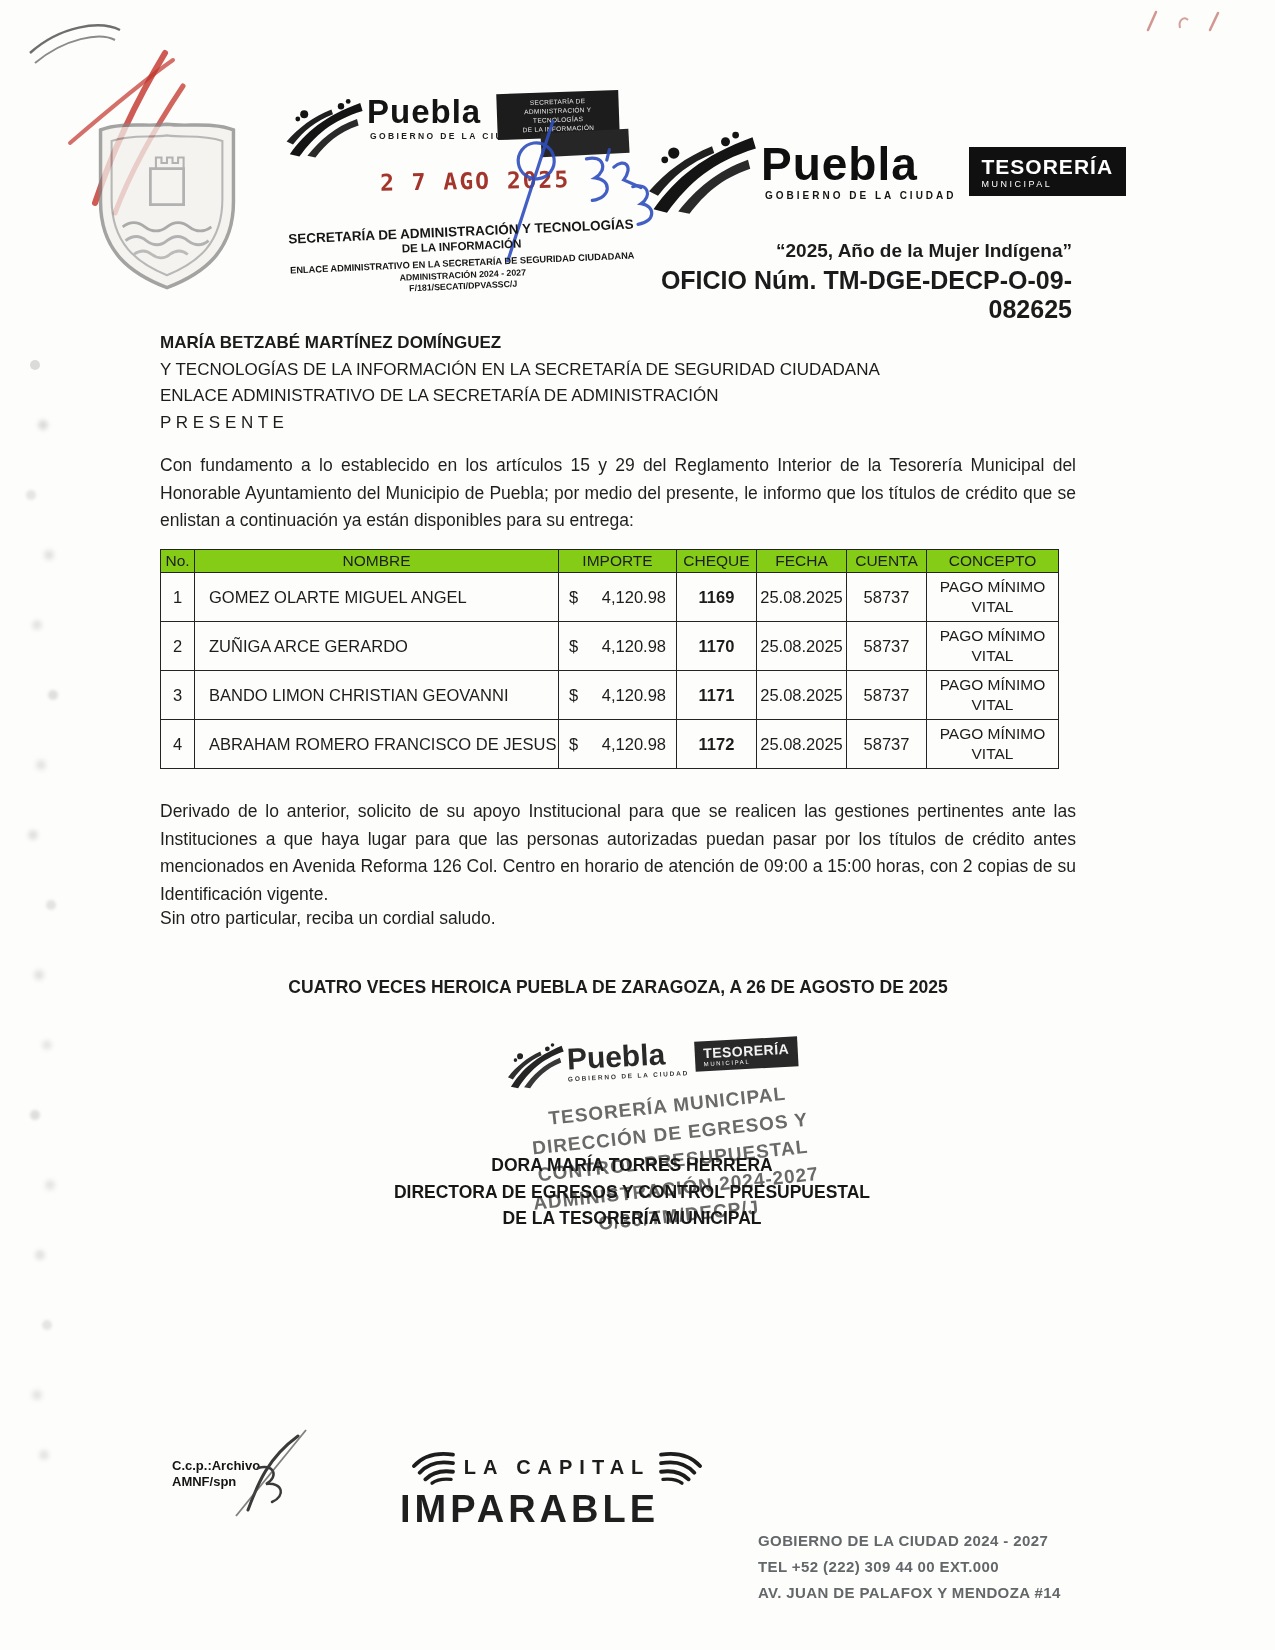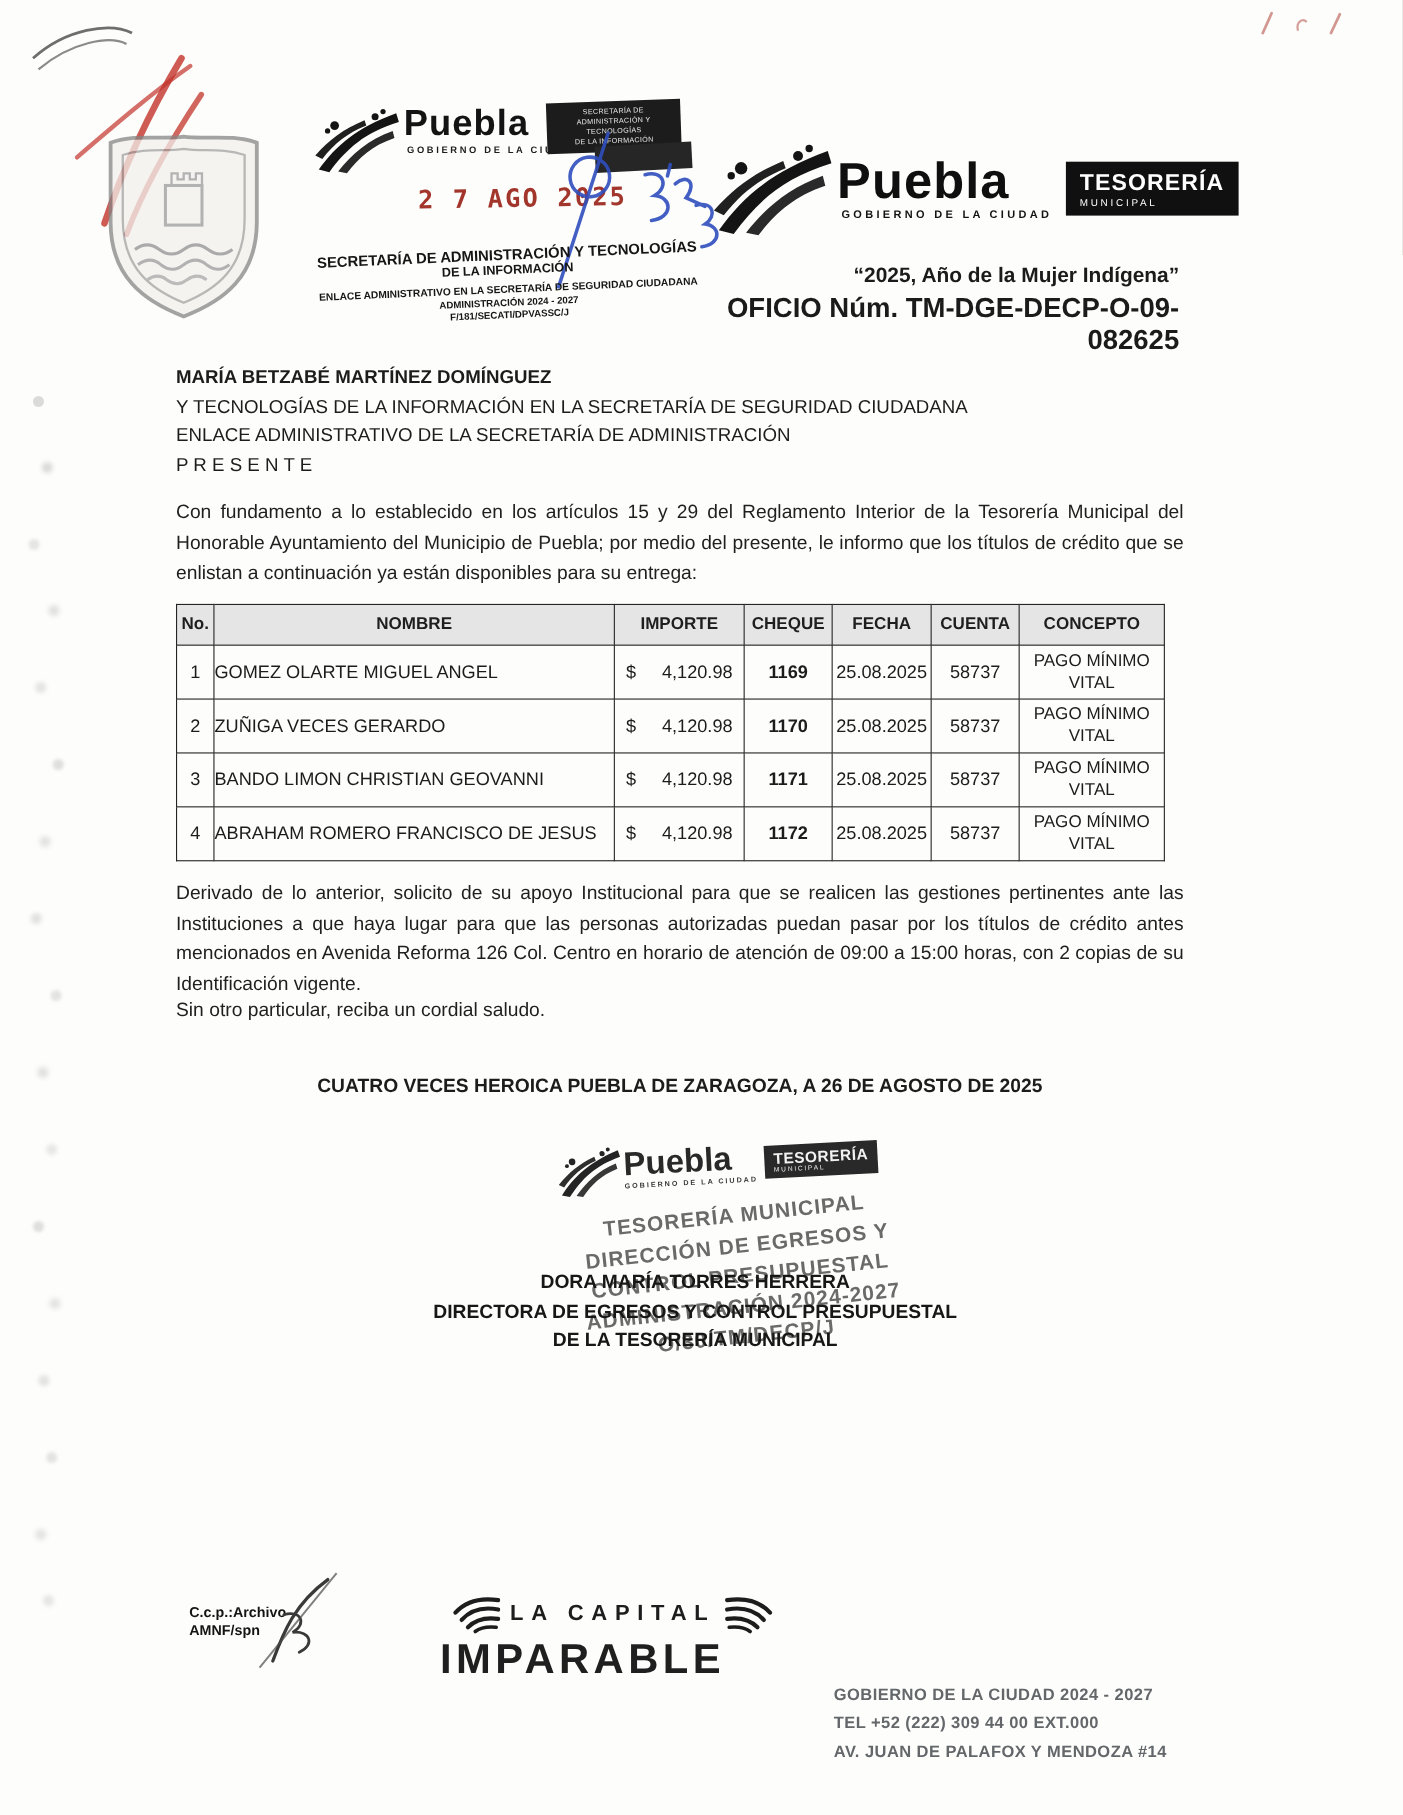--- a/index.html
+++ b/index.html
@@ -68,25 +68,25 @@
   .addr-name { font-weight:bold; }
 
   .para { left:160px; top:0; width:916px; font-size:17.5px; line-height:27.5px; text-align:justify; color:#1f1f1f; }
   .p1 { top:452px; }
   .p2 { top:798px; }
   .p3 { left:160px; top:908px; font-size:17.5px; color:#1f1f1f; }
 
   
   .table-wrap { left:160px; top:549px; width:898px; }
   table { width:100%; border-collapse:collapse; table-layout:fixed; }
-  th { border:1.6px solid #242424; height:37px; font-size:15.5px; font-weight:bold;
-       text-align:center; vertical-align:middle; background:#e5e5e5; color:#1e1e1e; }
+  th { border:1.6px solid #242424; height:23px; font-size:15.5px; font-weight:normal;
+       text-align:center; vertical-align:middle; background:#84cc16; color:#1e1e1e; }
   td { border:1.6px solid #242424; height:49px; font-size:16.5px; vertical-align:middle; color:#1c1c1c; }
   td.c-no { text-align:center; }
-  td.c-nombre { padding-left:0; }
+  td.c-nombre { padding-left:14px; }
   td.c-importe { padding:0 10px; }
   .imp { display:flex; justify-content:space-between; align-items:center; }
   td.c-cheque { text-align:center; font-weight:bold; }
   td.c-fecha, td.c-cuenta { text-align:center; }
   td.c-concepto { text-align:center; font-size:15.5px; line-height:20px; padding:0 12px; }
 
   
   .closing { left:160px; top:968px; width:916px; text-align:center; font-weight:bold; font-size:17.5px; color:#1c1c1c; }
   .closing .city { margin-top:9px; }
 
@@ -263,21 +263,21 @@
                 <span>4,120.98</span>
               </div>
             </td>
           <td class="c-cheque">1169</td>
           <td class="c-fecha">25.08.2025</td>
           <td class="c-cuenta">58737</td>
           <td class="c-concepto">PAGO MÍNIMO VITAL</td>
         </tr>
         <tr>
           <td class="c-no">2</td>
-          <td class="c-nombre">ZUÑIGA VECES GERARDO</td>
+          <td class="c-nombre">ZUÑIGA ARCE GERARDO</td>
           <td class="c-importe">
               <div class="imp">
                 <span>$</span>
                 <span>4,120.98</span>
               </div>
             </td>
           <td class="c-cheque">1170</td>
           <td class="c-fecha">25.08.2025</td>
           <td class="c-cuenta">58737</td>
           <td class="c-concepto">PAGO MÍNIMO VITAL</td>

